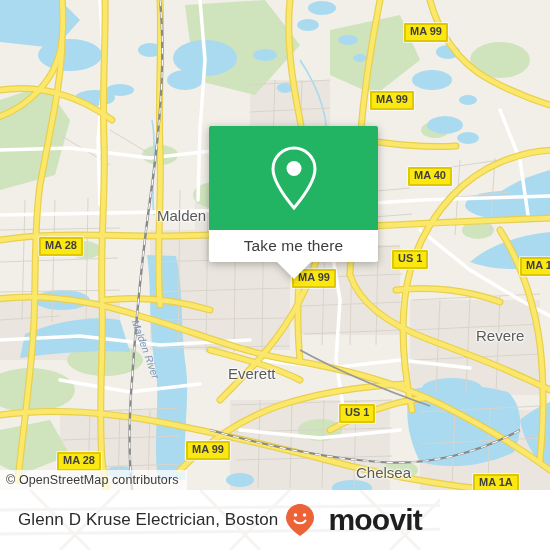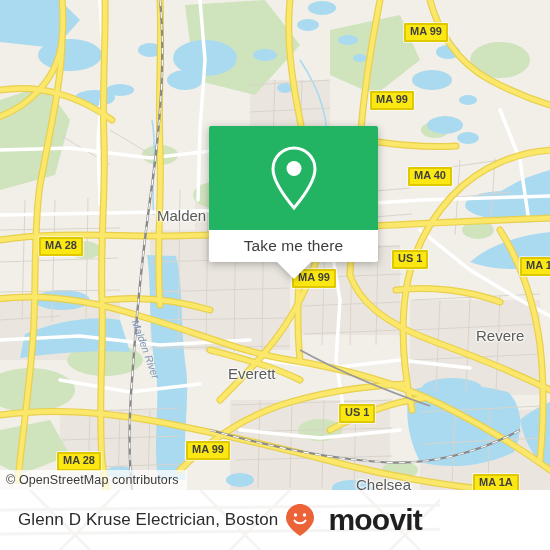--- a/index.html
+++ b/index.html
@@ -270,21 +270,21 @@
           <path d="M210,430 C260,444 320,458 380,462 C430,466 480,452 520,430" stroke="#8a8a8a" stroke-width="2.2"></path>
           <path d="M210,430 C260,444 320,458 380,462 C430,466 480,452 520,430" stroke="#ffffff" stroke-width="1.1" stroke-dasharray="6 6"></path>
           <path d="M300,350 C340,372 390,392 430,406" stroke="#9a9a9a" stroke-width="1.8"></path>
         </g>
       </g>
     </svg>
 
     <div class="placelabel" style="left:157px;top:207px;">Malden</div>
     <div class="placelabel" style="left:228px;top:340px;margin-top:25px;">Everett</div>
     <div class="placelabel" style="left:476px;top:327px;">Revere</div>
-    <div class="placelabel" style="left:356px;top:476px;">Chelsea</div>
+    <div class="placelabel" style="left:356px;top:464px;">Chelsea</div>
 
     <div class="waterlabel" style="left:141px;top:318px;transform:rotate(70deg);transform-origin:left top;">Malden River</div>
 
     <div class="shield filled" style="left:404px;top:23px;">MA 99</div>
     <div class="shield filled" style="left:370px;top:91px;">MA 99</div>
     <div class="shield filled" style="left:408px;top:167px;">MA 40</div>
     <div class="shield filled" style="left:39px;top:237px;">MA 28</div>
     <div class="shield filled" style="left:292px;top:269px;">MA 99</div>
     <div class="shield filled" style="left:392px;top:250px;">US 1</div>
     <div class="shield filled" style="left:520px;top:257px;">MA 107</div>

